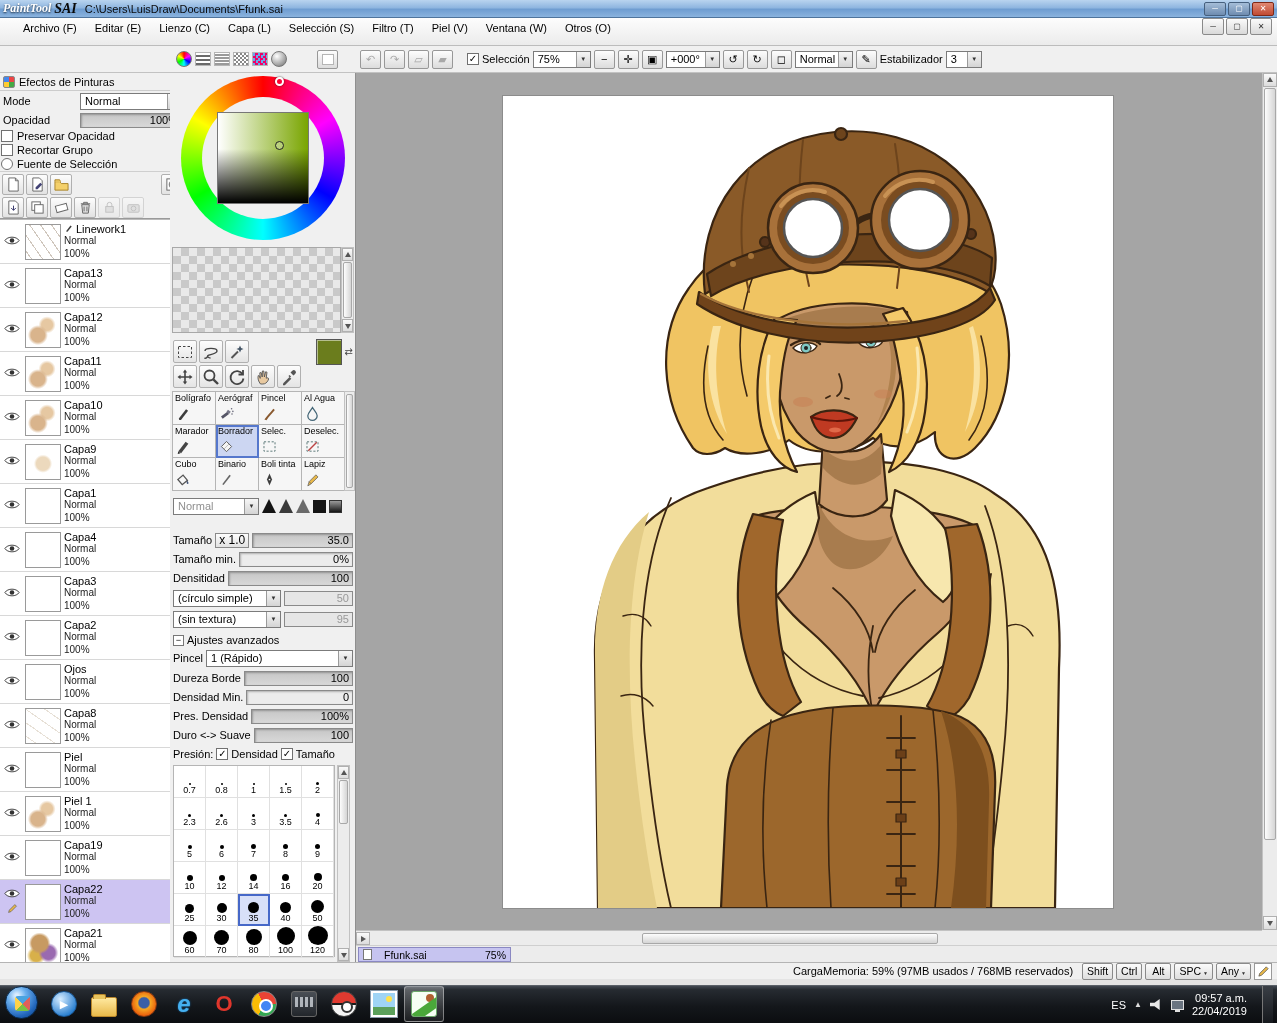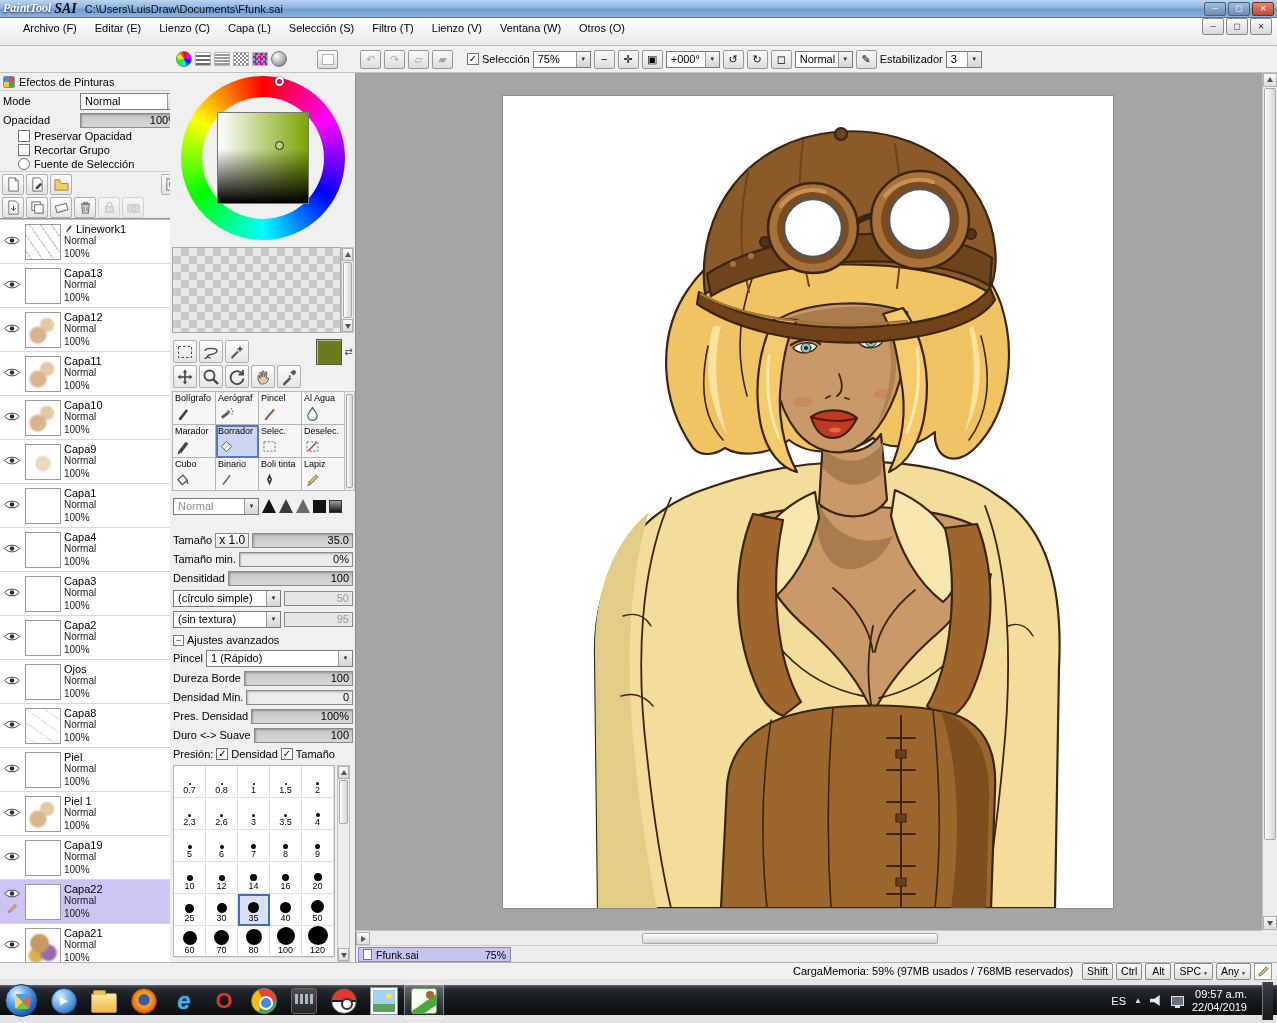--- a/index.html
+++ b/index.html
@@ -51,21 +51,21 @@
 .left-panel{position:absolute;left:0;top:73px;width:186px;bottom:61px;background:#f0f0f0;border-right:1px solid #a5a5a5;z-index:20}
 .pe-header{height:18px;border-bottom:1px solid #cccccc;display:flex;align-items:center;gap:4px;padding:0 3px}
 .pe-icon{width:12px;height:12px;border-radius:2px;background:conic-gradient(#e44 0 25%,#4a4 0 50%,#fc3 0 75%,#48e 0);border:1px solid #888}
 .mode-row{height:20px;display:flex;align-items:center;padding:0 3px;gap:4px}
 .mode-row .dd{width:102px;margin-left:auto}
 .op-row{height:18px;display:flex;align-items:center;padding:0 3px}
 .slider{position:relative;height:15px;border:1px solid #8a8a8a;background:linear-gradient(#c6c6c6,#d8d8d8);box-shadow:inset 1px 1px 2px rgba(0,0,0,.25);font-size:11px;display:flex;align-items:center;justify-content:flex-end;padding:0 3px}
 .slider.empty{background:#ececec}
 .slider.dis{color:#999;background:#e6e6e6;box-shadow:none}
 .op-row .slider{width:102px;margin-left:auto}
-.pe-opt{height:14px;display:flex;align-items:center;gap:4px;padding:0 18px;font-size:11px}
+.pe-opt{height:14px;display:flex;align-items:center;gap:4px;padding:0 1px;font-size:11px}
 .layer-toolbar{height:48px;border-top:1px solid #cfcfcf;border-bottom:1px solid #9a9a9a;padding:1px 2px}
 .lt-row{display:flex;gap:2px;align-items:center;height:23px}
 .lt-btn{width:22px;height:21px;border:1px solid #b0b0b0;background:linear-gradient(#fdfdfd,#e2e2e2);border-radius:2px;display:flex;align-items:center;justify-content:center}
 .lt-btn.dim{opacity:.45}
 .lt-sp{flex:1}
 .layer-list{position:absolute;left:0;top:146px;right:13px;bottom:0;background:#fff;overflow:hidden;border-top:1px solid #bbb}
 .layer-row{height:44px;border-bottom:1px solid #d8d8d8;display:flex;align-items:center;padding:2px 2px;gap:3px;background:#fff}
 .layer-row.sel{background:#cdc4f2}
 .eyecol{width:20px;display:flex;flex-direction:column;align-items:center;gap:2px}
 .lthumb{width:36px;height:36px;border:1px solid #9a9a9a;background:#fff;flex:none}
@@ -137,31 +137,31 @@
 .hscroll{position:absolute;left:356px;right:15px;top:930px;height:15px;background:#ececec;border-top:1px solid #c2c2c2;z-index:15}
 .hscroll .sb-arr{width:14px;height:13px;top:1px}
 .hscroll .sb-arr.left{left:0}.hscroll .sb-arr.right{right:0}
 .hscroll .sb-arr.left::after{border-right:5px solid #555;margin-left:-4px}
 .hscroll .sb-arr.right::after{border-left:5px solid #555;margin-right:-4px}
 .hthumb{position:absolute;top:2px;height:11px;left:286px;width:296px;background:linear-gradient(#fdfdfd,#d5d5d5);border:1px solid #a8a8a8;border-radius:2px}
 .corner{position:absolute;right:0;top:930px;width:15px;height:15px;background:#ececec;z-index:15}
 
 
 .tabbar{position:absolute;left:356px;right:0;top:945px;height:17px;background:#ececec;border-top:1px solid #cfcfcf;z-index:18}
-.doc-tab{position:absolute;left:2px;top:1px;width:153px;height:15px;background:#c6c4f0;border:1px solid #8a88c2;display:flex;align-items:center;padding:0 4px;gap:4px;font-size:10.5px}
+.doc-tab{position:absolute;left:2px;top:1px;width:153px;height:15px;background:#c6c4f0;border:1px solid #8a88c2;display:flex;align-items:center;padding:0 4px;gap:12px;font-size:10.5px}
 .doc-ic{width:9px;height:11px;background:#fff;border:1px solid #777;flex:none}
 .doc-zoom{margin-left:auto}
 .statusbar{position:absolute;left:0;right:0;top:962px;height:17px;background:#f0f0f0;border-top:1px solid #b4b4b4;display:flex;align-items:center;justify-content:flex-end;gap:3px;padding:0 5px;font-size:11px;z-index:25}
 .mem{margin-right:6px}
 .modbtn{height:17px;min-width:26px;border:1px solid #8a8a8a;background:linear-gradient(#fbfbfb,#dedede);border-radius:2px;display:inline-flex;align-items:center;justify-content:center;padding:0 4px;font-size:10.5px;gap:2px}
 .modbtn .marr::after{content:"▼";font-size:5px;color:#333}
 .pencil-btn{width:18px;height:17px;border:1px solid #9a9a9a;background:#fff;display:flex;align-items:center;justify-content:center}
 
 
-.taskbar{position:absolute;left:0;right:0;top:985px;height:30px;background:linear-gradient(#434a53 0%,#262b31 10%,#14171b 55%,#0b0d10 100%);border-top:1px solid #5a6068;display:flex;align-items:center;z-index:60}
+.taskbar{position:absolute;left:0;right:0;top:985px;height:38px;background:linear-gradient(#434a53 0%,#262b31 10%,#14171b 55%,#0b0d10 100%);border-top:1px solid #5a6068;display:flex;z-index:60}
 .start-orb{width:33px;height:33px;margin:0 6px 0 5px;border-radius:50%;background:radial-gradient(circle at 35% 28%,#d9ecff 0 6%,#6cb0ee 30%,#2266bb 68%,#0a3a78 100%);border:1px solid #0a2c50;position:relative;flex:none}
 .start-orb::after{content:"";position:absolute;left:9px;top:9px;width:15px;height:15px;border-radius:3px;background:conic-gradient(from -45deg,#4aa3e0 0 25%,#e0605a 0 50%,#7ac143 0 75%,#ffd24a 0)}
 .tb-app{width:40px;height:36px;display:flex;align-items:center;justify-content:center;border-radius:3px;flex:none}
 .tb-app.active{background:linear-gradient(rgba(255,255,255,.28),rgba(255,255,255,.07));border:1px solid rgba(255,255,255,.4)}
 .aic{width:26px;height:26px;position:relative}
 .ic-wmp{border-radius:50%;background:radial-gradient(circle at 35% 30%,#d5ecff,#2a7fd0 75%);border:1px solid #1a5a9a;display:flex;align-items:center;justify-content:center;color:#fff;font-size:11px}
 .ic-wmp::after{content:"▶"}
 .ic-folder{height:20px;margin-top:5px;background:linear-gradient(#ffe9a0,#e8b94a);border:1px solid #b8862a;border-radius:2px;position:relative}
 .ic-folder::before{content:"";position:absolute;left:1px;top:-4px;width:11px;height:4px;background:#e8c45e;border:1px solid #b8862a;border-bottom:none;border-radius:2px 2px 0 0}
 .ic-firefox{border-radius:50%;background:radial-gradient(circle at 50% 45%,#3a5fa8 0 28%,#f5a623 36%,#e8590a 75%,#c44105 100%);border:1px solid #8a3a10}
@@ -204,21 +204,21 @@
 </div>
 
 <div class="menubar">
   <div id="menu-items" style="display:flex">
       <span class="menu-item">Archivo (F)</span>
       <span class="menu-item">Editar (E)</span>
       <span class="menu-item">Lienzo (C)</span>
       <span class="menu-item">Capa (L)</span>
       <span class="menu-item">Selección (S)</span>
       <span class="menu-item">Filtro (T)</span>
-      <span class="menu-item">Lienzo (V)</span>
+      <span class="menu-item">Piel (V)</span>
       <span class="menu-item">Ventana (W)</span>
       <span class="menu-item">Otros (O)</span>
     </div>
   <div class="mdi-btns">
     <span class="mdi-btn min"></span>
     <span class="mdi-btn max"></span>
     <span class="mdi-btn cls"></span>
   </div>
 </div>
 

